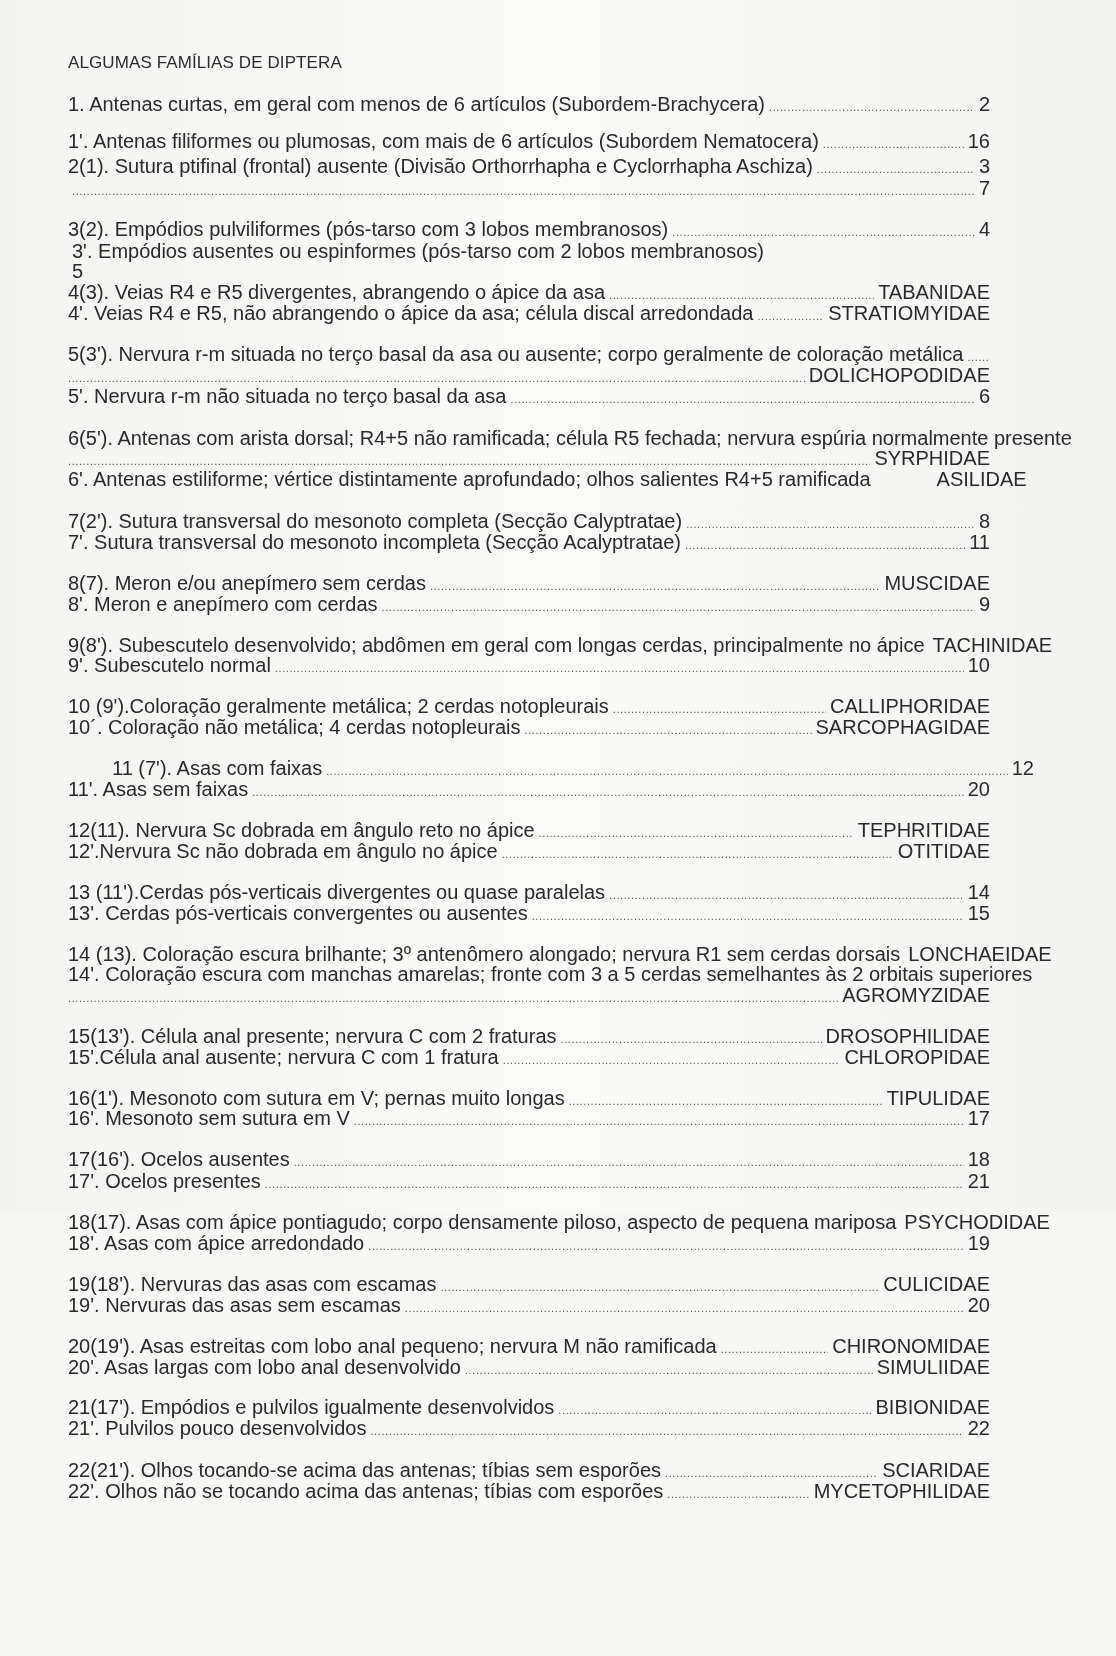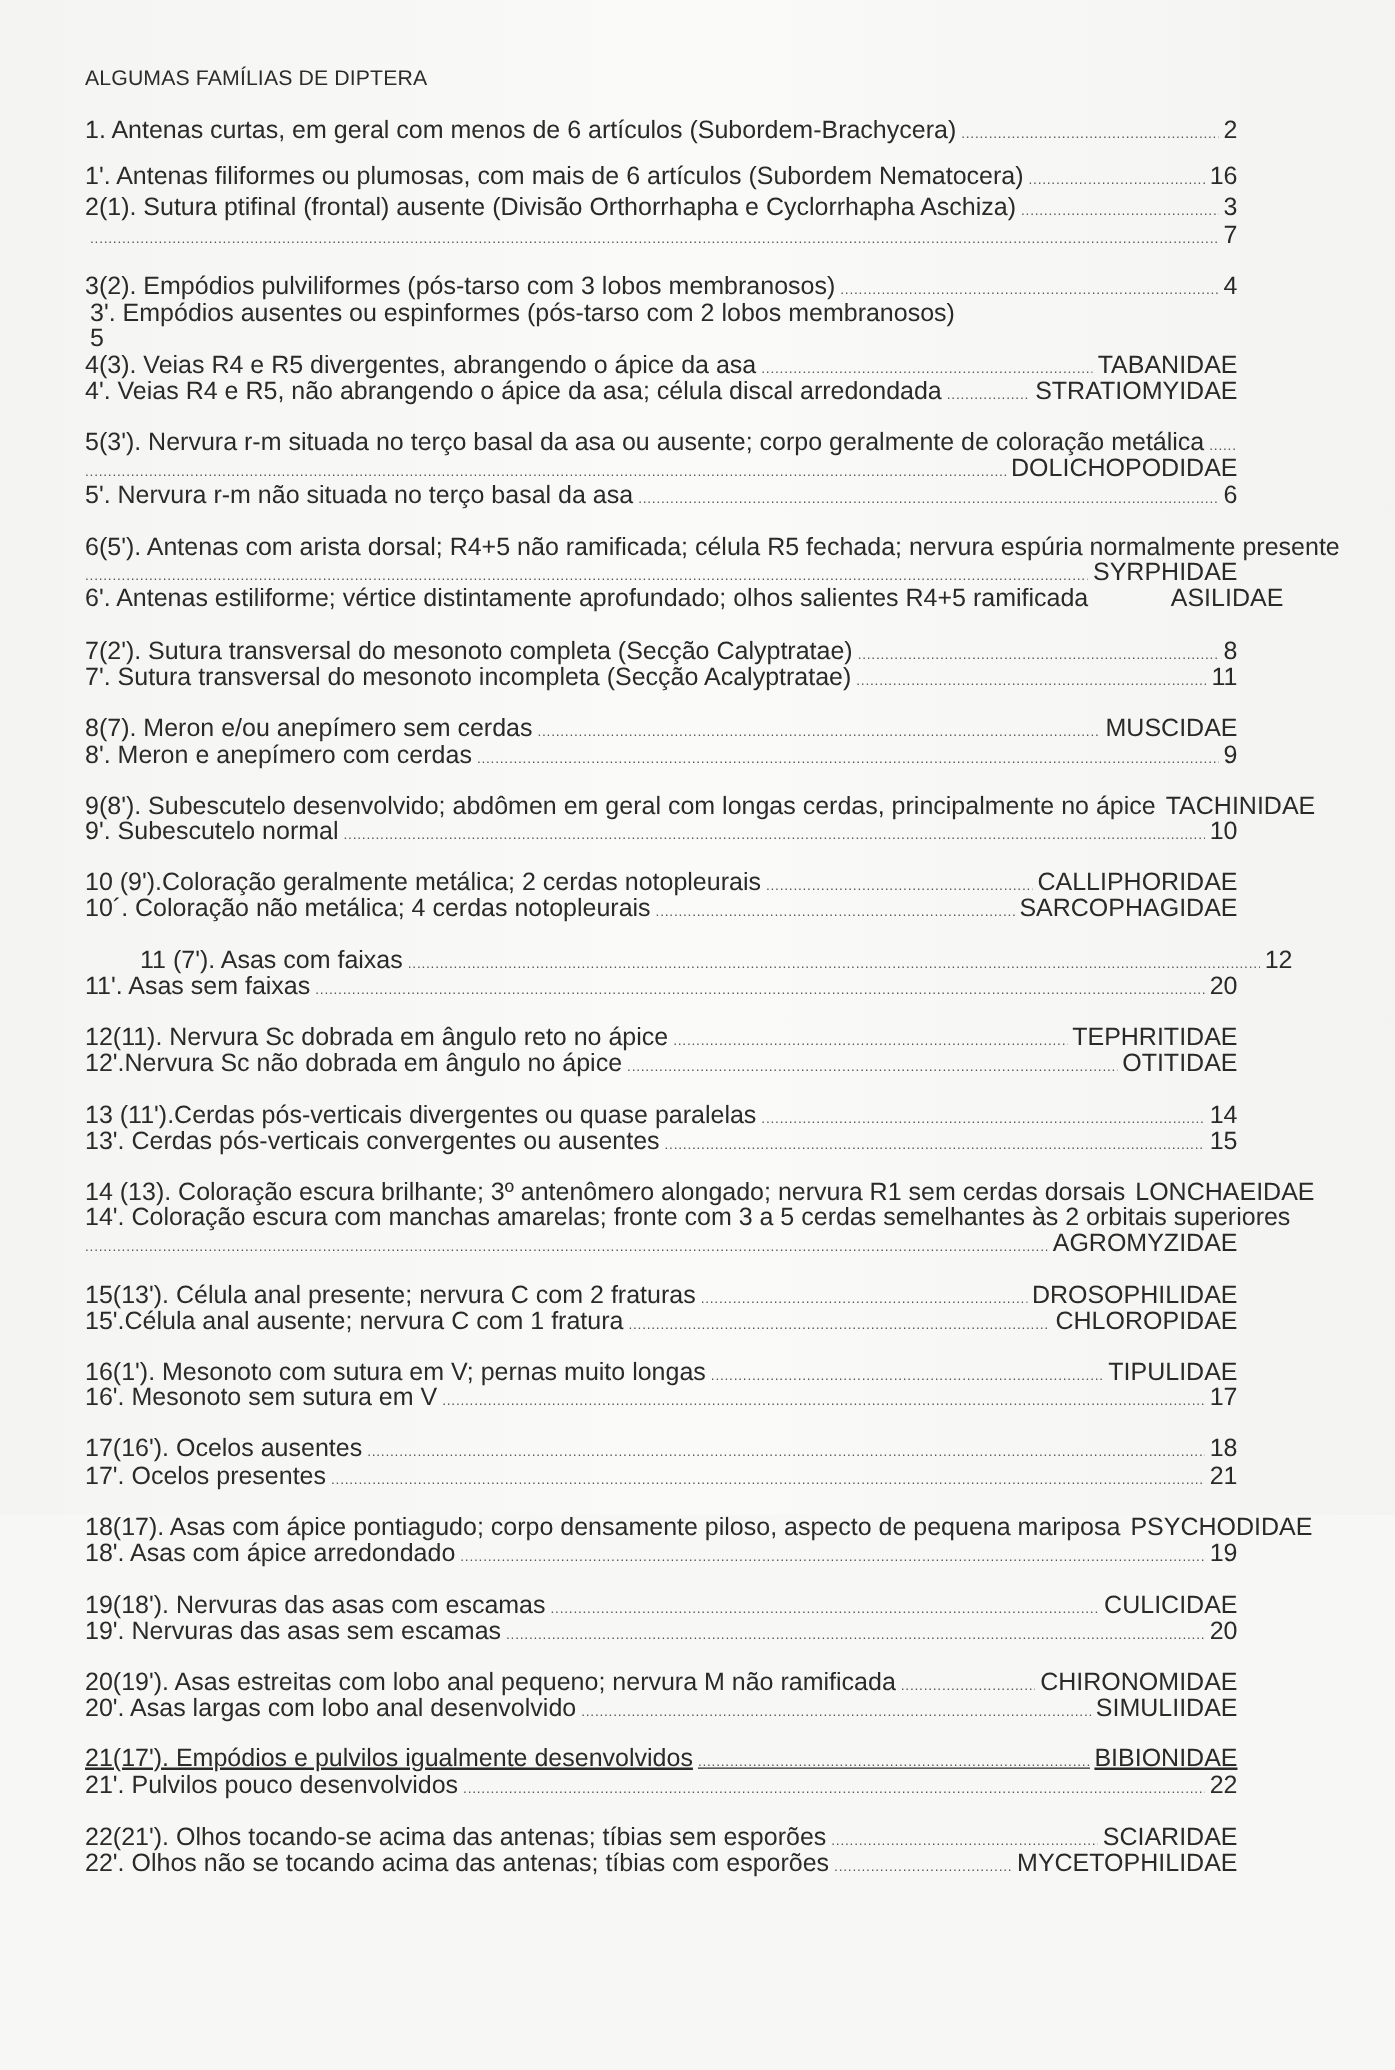--- a/index.html
+++ b/index.html
@@ -235,21 +235,21 @@
       <div class="line" style="top: 1336px;">
         <span class="txt">20(19'). Asas estreitas com lobo anal pequeno; nervura M não ramificada</span>
         <span class="dots"></span>
         <span class="res">CHIRONOMIDAE</span>
       </div>
       <div class="line" style="top: 1357px;">
         <span class="txt">20'. Asas largas com lobo anal desenvolvido</span>
         <span class="dots"></span>
         <span class="res">SIMULIIDAE</span>
       </div>
-      <div class="line" style="top: 1397px; text-decoration: underline;">
+      <div class="line" style="top: 1397px;">
         <span class="txt">21(17'). Empódios e pulvilos igualmente desenvolvidos</span>
         <span class="dots"></span>
         <span class="res">BIBIONIDAE</span>
       </div>
       <div class="line" style="top: 1418px;">
         <span class="txt">21'. Pulvilos pouco desenvolvidos</span>
         <span class="dots"></span>
         <span class="res">22</span>
       </div>
       <div class="line" style="top: 1460px;">

